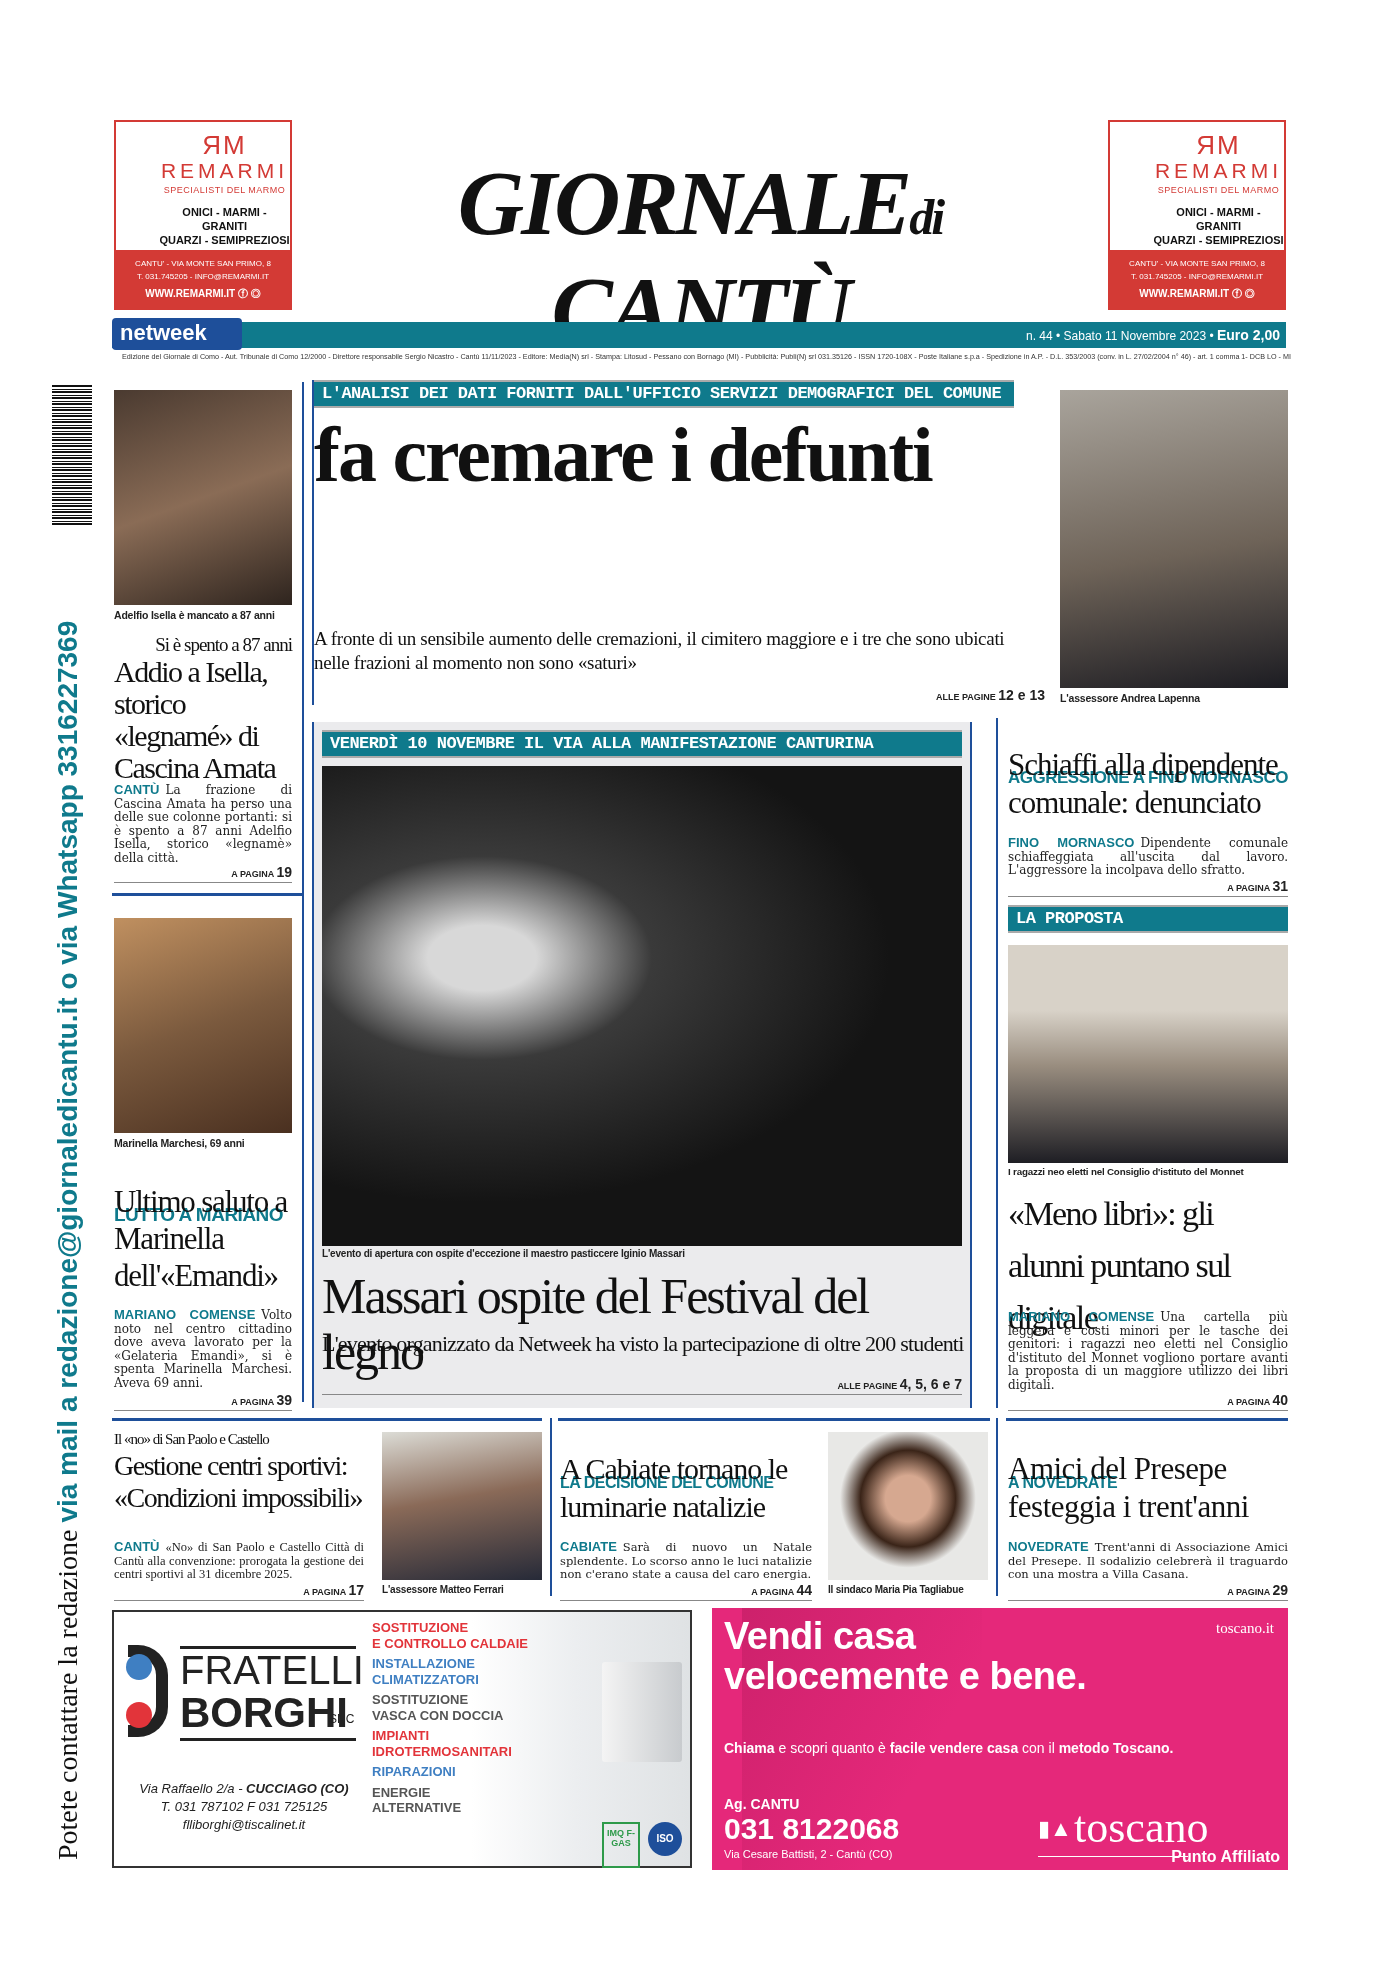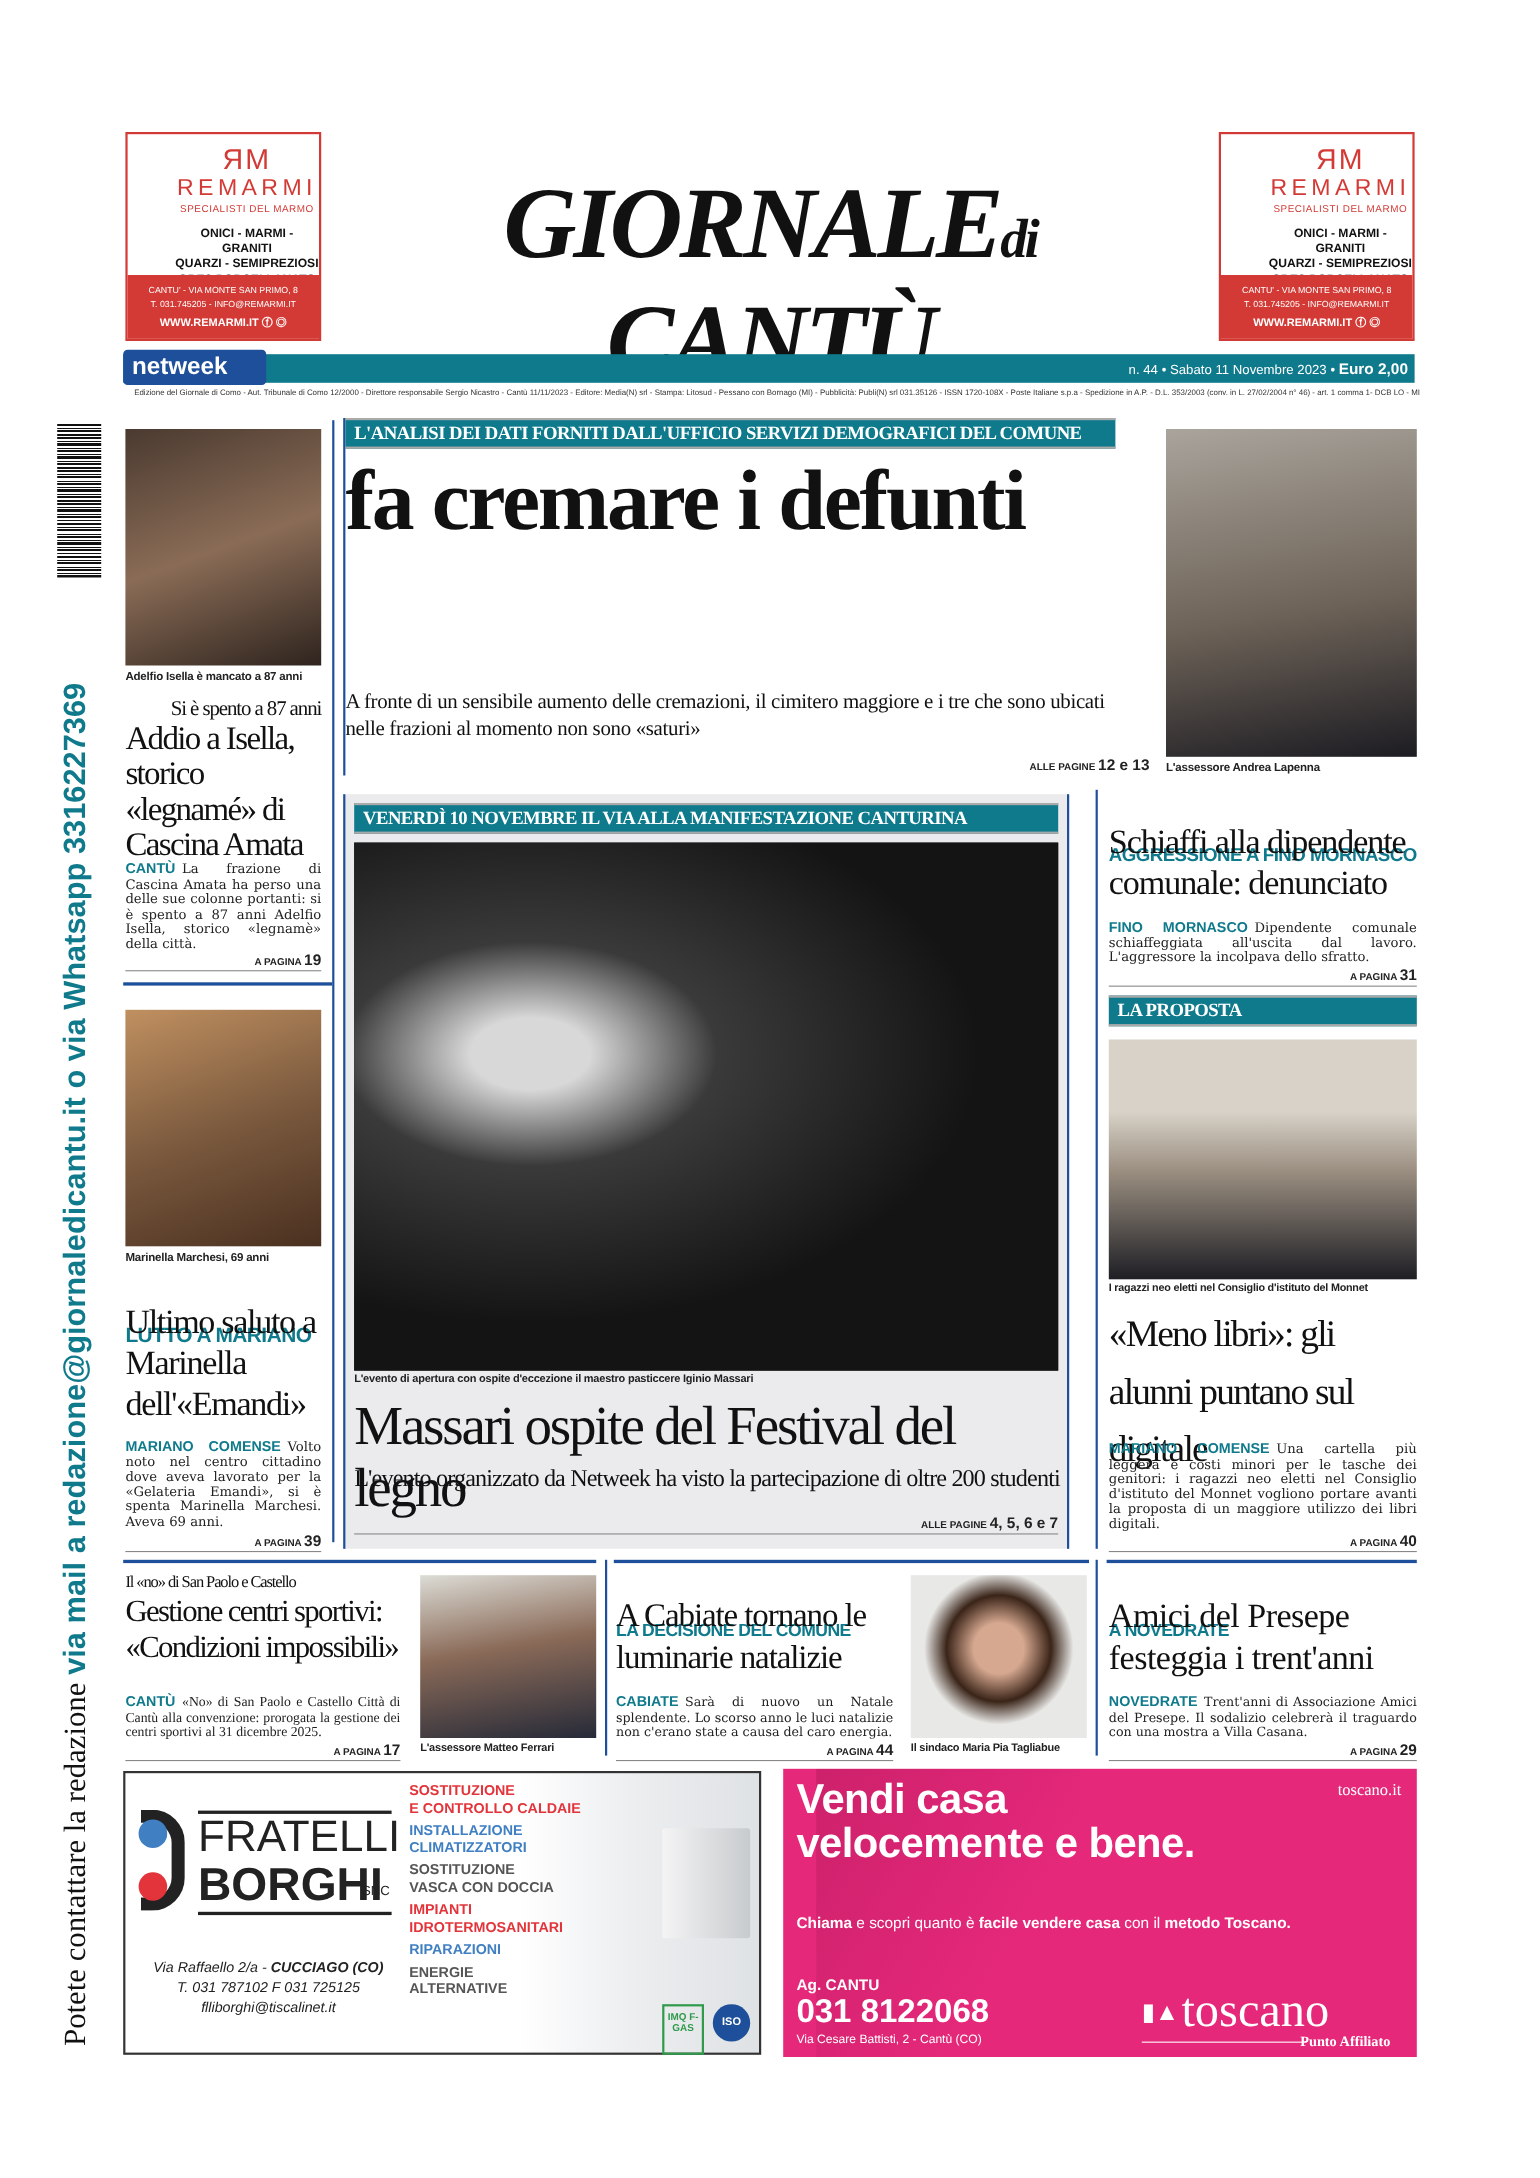--- a/index.html
+++ b/index.html
@@ -33,21 +33,21 @@
      background: repeating-linear-gradient(0deg, #111 0 2px, #fff 2px 3px, #111 3px 4px, #fff 4px 6px); }
 
   .photo { background: linear-gradient(135deg, #6b5848, #3d2e24); overflow: hidden; }
   .caption { font-family: "Liberation Sans", sans-serif; font-size: 10.5px; font-weight: bold; color: #222; letter-spacing: -0.2px; }
   .kicker { font-family: "Liberation Sans", sans-serif; font-weight: bold; color: #0f7a8c; font-size: 17px; letter-spacing: -0.5px; margin-top: 44px; }
   .hl { font-family: "Liberation Serif", serif; color: #111; line-height: 1.05; letter-spacing: -1px; }
   .body { font-family: "DejaVu Serif", serif; font-size: 12px; line-height: 13.5px; color: #222; text-align: justify; }
   .body .tag { font-family: "Liberation Sans", sans-serif; font-weight: bold; color: #0f7a8c; font-size: 13px; margin-right: 6px; }
   .pageref { font-family: "Liberation Sans", sans-serif; font-size: 9px; font-weight: bold; color: #222; text-align: right; border-bottom: 1.5px solid #888; padding-bottom: 2px; }
   .pageref b { font-size: 14px; }
-  .band { background: #0f7a8c; color: #fff; font-family: Liberation Serif, serif; font-weight: bold; font-size: 17px; padding-left: 8px; line-height: 24px; border-top: 2px solid #aaa; border-bottom: 2px solid #aaa; letter-spacing: -0.5px; }
+  .band { background: #0f7a8c; color: #fff; font-family: Liberation Mono, monospace; font-weight: bold; font-size: 17px; padding-left: 8px; line-height: 24px; border-top: 2px solid #aaa; border-bottom: 2px solid #aaa; letter-spacing: -0.5px; }
   .vrule { background: #1e4f9a; width: 2px; }
   .hrule { background: #1e4f9a; height: 3px; }
 
   .ad-borghi { left: 112px; top: 1610px; width: 580px; height: 258px; border: 2px solid #333; background: linear-gradient(90deg, #fff 0 62%, #eceef0 80%, #dfe2e4 100%); }
   .ad-toscano { left: 712px; top: 1608px; width: 576px; height: 262px; background: #e5287a; color: #fff; font-family: "Liberation Sans", sans-serif; overflow: hidden; }
 </style>
 </head>
 <body>
 
 <div class="abs remarmi" style="left:114px; top:120px;">
@@ -205,14 +205,14 @@
       <div>velocemente e bene.</div>
   </div>
   <div class="abs" style="right:14px; top:12px; font-family:'Liberation Serif',serif; font-size:15px;">toscano.it</div>
   <div class="abs" style="left:12px; top:132px; font-size:14px;"><b>Chiama</b><span> e scopri quanto è </span><b>facile vendere casa</b><span> con il </span><b>metodo Toscano.</b></div>
   <div class="abs" style="left:12px; top:188px; font-size:14px; font-weight:bold;">Ag. CANTU</div>
   <div class="abs" style="left:12px; top:204px; font-size:30px; font-weight:bold;">031 8122068</div>
   <div class="abs" style="left:12px; top:240px; font-size:11px;">Via Cesare Battisti, 2 - Cantù (CO)</div>
   <div class="abs" style="left:326px; top:208px; font-size:22px;">▮▲</div>
   <div class="abs" style="left:362px; top:196px; font-family:'Liberation Serif',serif; font-size:44px; line-height:48px;">toscano</div>
   <div class="abs" style="left:326px; top:248px; width:150px; height:1px; background:#fff;"></div>
-  <div class="abs" style="right:24px; top:240px; font-family:Liberation Serif, serif; font-weight:bold; font-size:13px;">Punto Affiliato</div>
+  <div class="abs" style="right:8px; top:240px; font-family:Liberation Sans, sans-serif; font-weight:bold; font-size:16px;">Punto Affiliato</div>
 </div>
 
 </body></html>

